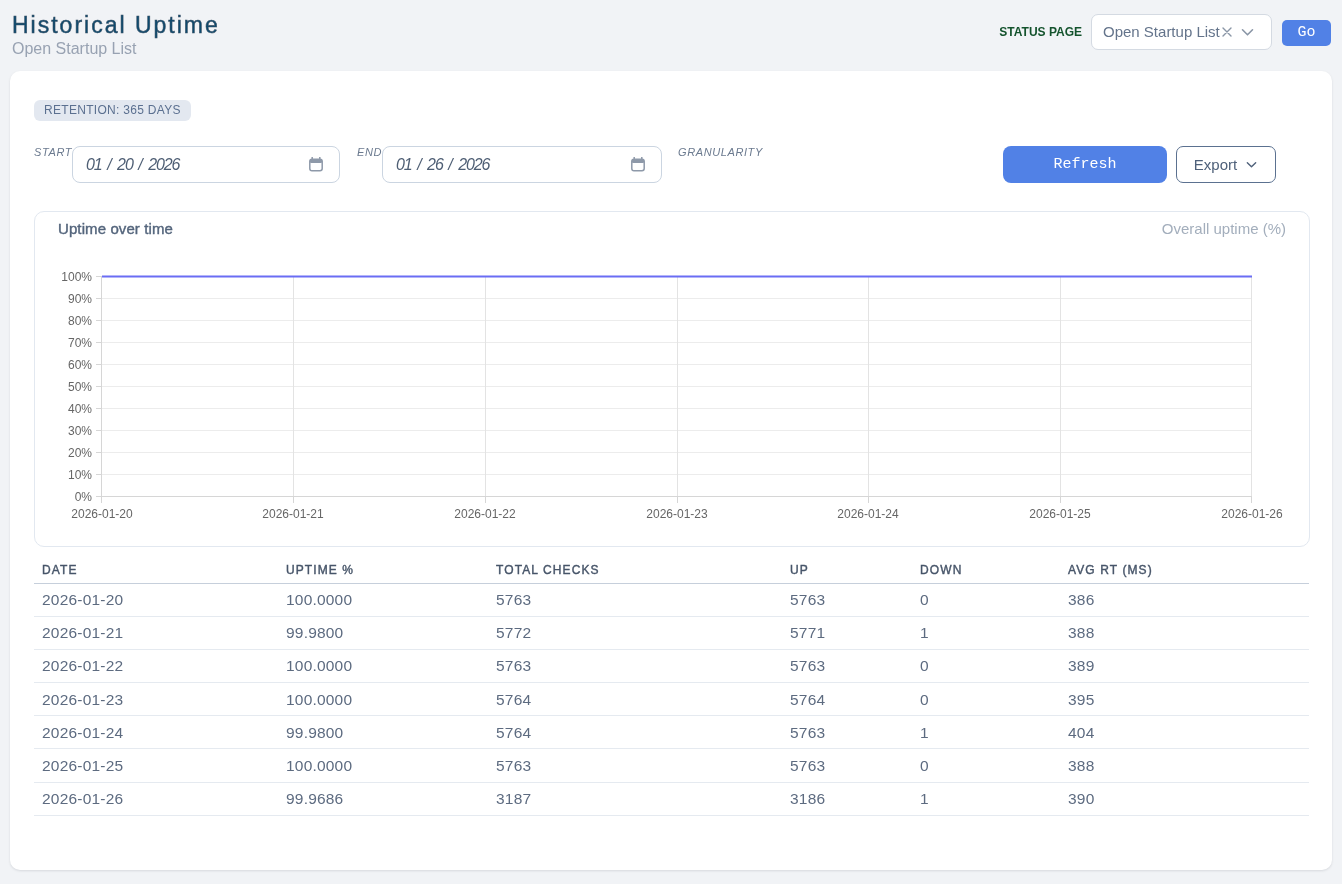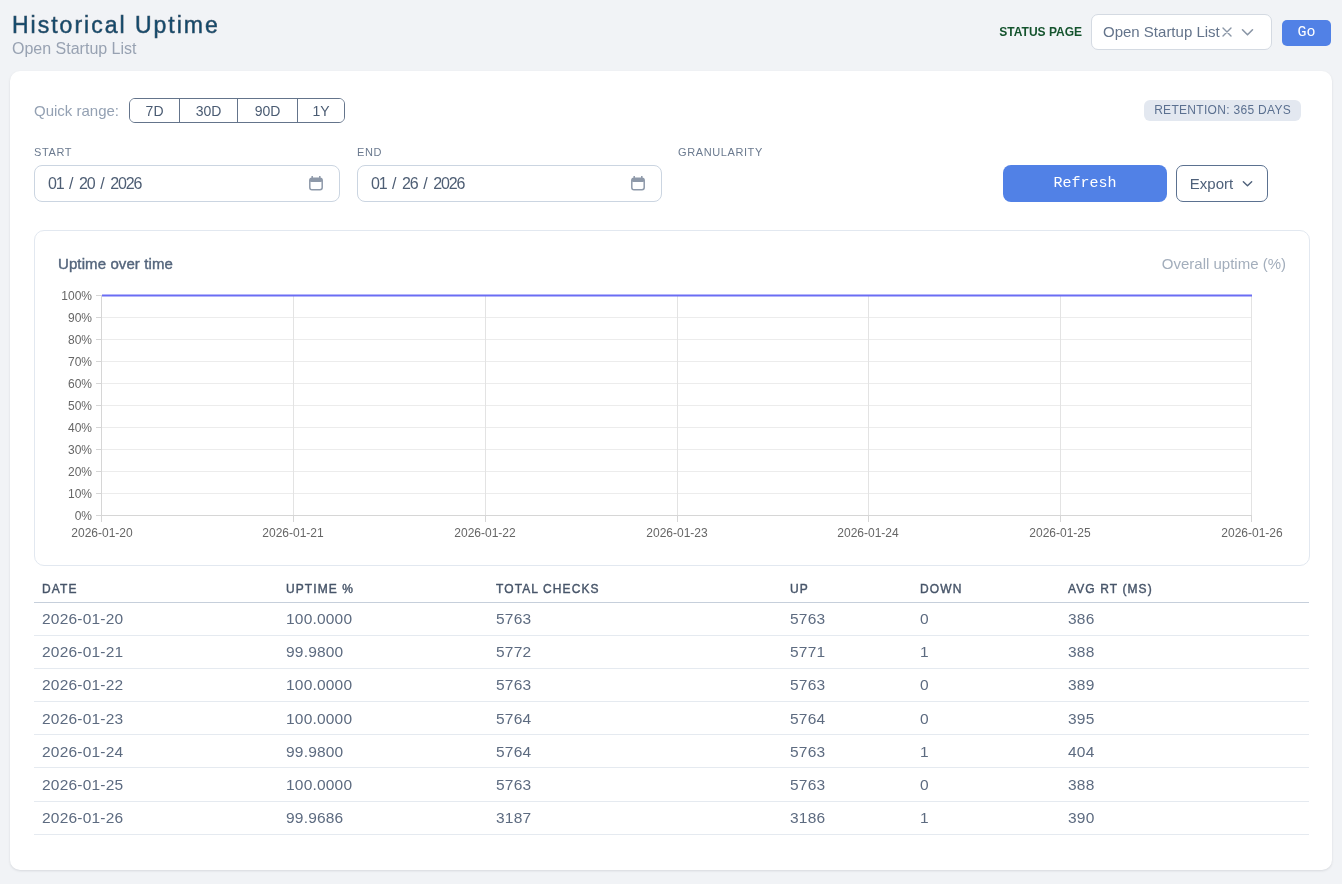--- a/index.html
+++ b/index.html
@@ -42,49 +42,49 @@
   background: #fff; border: none; border-left: 1px solid #64748b;
   font-size: 14px; color: #4a5b72; font-family: inherit; padding: 0;
 }
 .btngroup button:first-child { border-left: none; }
 .bg1 { width: 49px; } .bg2 { width: 58px; } .bg3 { width: 60px; } .bg4 { width: 47px; }
 .badge {
   background: #e3e8f0; color: #5b7090; font-size: 12px; letter-spacing: 0.3px;
   border-radius: 6px; padding: 4px 10px; height: 21px; line-height: 13px; margin-right: 9px;
 }
 .formrow { display: flex; margin-top: 23px; }
-.field { display: flex; flex-direction: column; }
+.field { display: flex; flex-direction: row; font-style: italic; }
 .f-label { font-size: 11px; color: #6b7a8f; letter-spacing: 0.6px; margin-bottom: 7px; }
 .f1 { width: 306px; margin-right: 17px; }
 .f2 { width: 305px; margin-right: 16px; }
 .f3 { width: 307px; margin-right: 18px; }
 .dateinput {
   height: 37px; border: 1px solid #cbd5e1; border-radius: 8px;
   font-size: 16px; color: #4e5e74; letter-spacing: -1.1px;
   padding: 0 15px 0 13px; background: #fff; width: 100%;
   display: flex; align-items: center;
 }
 .dateinput .sl { margin: 0 5.5px; letter-spacing: 0; }
 .dateinput svg { margin-left: auto; }
 .sel {
   height: 37px; border: 1px solid #cbd5e1; border-radius: 8px; background: #fff;
   display: flex; align-items: center; padding: 0 14px 0 13px; font-size: 16px; color: #4e5e74;
   justify-content: space-between; letter-spacing: -0.6px;
 }
 .refresh { width: 164px; height: 37px; align-self: flex-end; margin-right: 9px; font-size: 15px; border-radius: 8px; }
 .export {
-  width: 92px; height: 37px; align-self: flex-end; background: #fff;
+  width: 100px; height: 37px; align-self: flex-end; background: #fff;
   border: 1px solid #5b7190; border-radius: 7px; color: #4f617a; font-size: 15px;
   font-family: inherit; display: flex; align-items: center; justify-content: center; gap: 8px;
 }
 .chartcard {
   margin-top: 28px; border: 1px solid #e2e8f0; border-radius: 10px;
   height: 336px; position: relative;
 }
-.charthead { position: absolute; left: 23px; right: 23px; top: 24px; gap: 20px; }
+.charthead { position: absolute; left: 23px; right: 23px; top: 8px; gap: 20px; }
 #chart { position: absolute; left: 0; top: 56px; }
 .charthead { display: flex; justify-content: space-between; align-items: baseline; }
 .charthead .t { font-size: 15px; font-weight: 400; -webkit-text-stroke: 0.4px #54657c; color: #54657c; letter-spacing: 0.1px; }
 .charthead .r { font-size: 15px; color: #a3aebc; }
 table { border-collapse: collapse; width: 1275px; margin-top: 12px; table-layout: fixed; }
 th {
   text-align: left; font-size: 12px; font-weight: 400; color: #475569;
   -webkit-text-stroke: 0.4px #475569; letter-spacing: 1.1px;
   padding: 4px 8px 6px 8px; border-bottom: 1px solid #c6cfdb;
 }
@@ -107,29 +107,20 @@
         </svg>
       <svg style="margin-left:6px" width="17" height="16" viewBox="0 0 17 16">
           <path d="M3.5 5.8l5 5l5-5" fill="none" stroke="#8a96a6" stroke-width="1.6" stroke-linecap="round" stroke-linejoin="round"></path>
         </svg>
     </div>
     <button class="btn-blue go">Go</button>
   </div>
 </div>
 <div class="card">
   <div class="quickrow">
-    <div class="quickleft">
-      <span class="qr-label">Quick range:</span>
-      <div class="btngroup">
-        <button class="bg1">7D</button>
-          <button class="bg2">30D</button>
-          <button class="bg3">90D</button>
-          <button class="bg4">1Y</button>
-      </div>
-    </div>
     <div class="badge">RETENTION: 365 DAYS</div>
   </div>
   <div class="formrow">
     <div class="field f1">
       <span class="f-label">START</span>
       <div class="dateinput">01<span class="sl">/</span>20<span class="sl">/</span>2026
         <svg width="16" height="17" viewBox="0 0 16 17">
             <g fill="none" stroke="#8e99a9" stroke-width="1.5">
               <path d="M4.2 1.8v3M11.8 1.8v3" stroke-linecap="square"></path>
               <rect x="1.8" y="3.2" width="12.4" height="11.6" rx="2.2"></rect>

